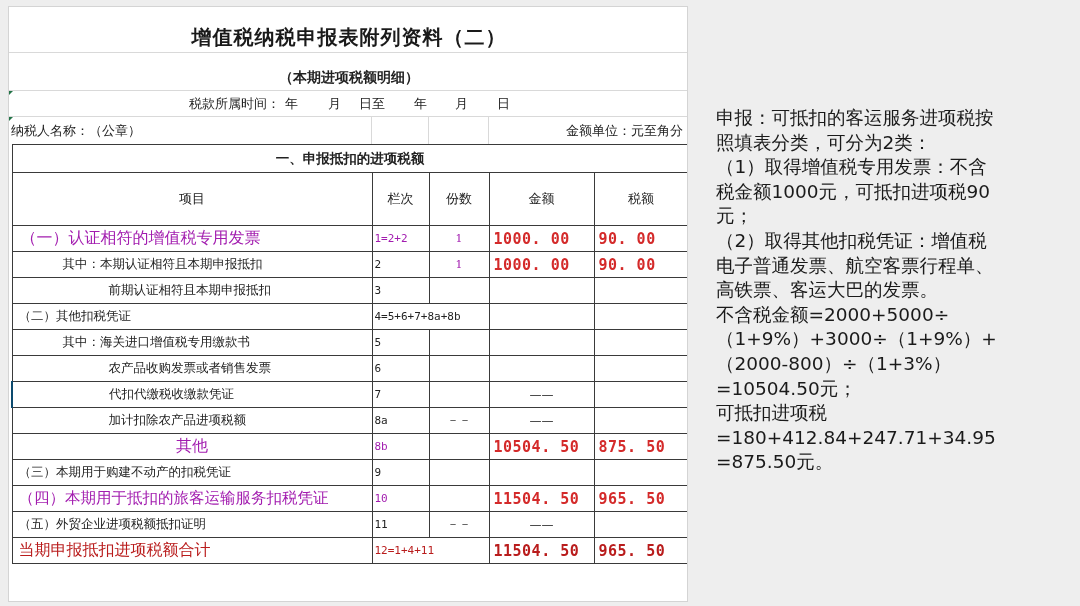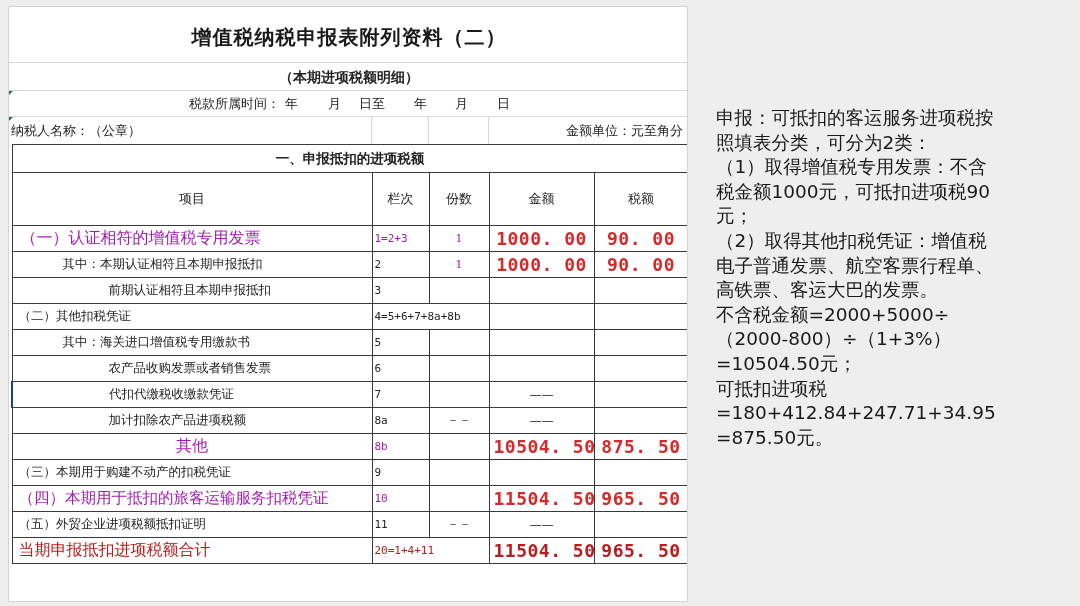--- a/index.html
+++ b/index.html
@@ -14,21 +14,21 @@
     position: absolute; left: 8px; top: 6px; width: 680px; height: 596px;
     background: #ffffff;
     border: 1px solid #d4d4d4;
     overflow: hidden;
   }
   .row-plain {
     position: absolute; left: 0; width: 680px;
     border-bottom: 1px solid #d9d9d9;
   }
   .title {
-    top: 0; height: 56px;
+    top: 0; height: 46px;
     font-size: 20px; font-weight: bold; text-align: center; line-height: 60px;
     color: #1a1a1a; letter-spacing: 1px;
   }
   .subtitle {
     top: 56px; height: 28px;
     font-size: 14px; font-weight: bold; text-align: center; line-height: 28px;
   }
   .period {
     top: 84px; height: 26px; font-size: 13px; line-height: 26px;
   }
@@ -49,21 +49,21 @@
   }
   table.form td {
     border: 1.5px solid #3a3a3a;
     height: 26px; padding: 0 4px;
     white-space: nowrap; overflow: hidden;
   }
   table.form td.sec { text-align: center; font-weight: bold; font-size: 13.5px; height: 28px; }
   table.form tr.hdr td { height: 53px; text-align: center; font-size: 13px; }
   .c-code { font-size: 11px; font-family: "DejaVu Sans Mono", "Liberation Mono", monospace; padding-left: 2px !important; }
   .c-cnt { text-align: center; font-size: 11px; font-family: "DejaVu Serif", serif; }
-  .c-amt { text-align: center; font-family: "DejaVu Sans Mono", "Liberation Mono", monospace; font-size: 18px; font-weight: bold; letter-spacing: 0.5px; }
+  .c-amt { text-align: left; font-family: "DejaVu Sans Mono", "Liberation Mono", monospace; font-size: 15px; font-weight: bold; letter-spacing: 0.5px; }
   .indent1 { padding-left: 50px !important; }
   .indent2 { padding-left: 96px !important; }
   .big { font-size: 16px !important; }
   .center { text-align: center; }
   .red { color: #a21caf; }
   .red-amt { color: #d42a2a; }
   .blue { color: #b91c1c; }
   .dash { text-align: center; font-size: 12px; color: #333; }
 
   .green-marker {
@@ -117,21 +117,21 @@
     <tr class="hdr">
       <td>项目</td>
       <td>栏次</td>
       <td>份数</td>
       <td>金额</td>
       <td>税额</td>
     </tr>
 
     <tr>
       <td class="red big" style="padding-left:8px">（一）认证相符的增值税专用发票</td>
-      <td class="c-code red">1=2+3</td>
+      <td class="c-code red">1=2+2</td>
       <td class="c-cnt red">1</td>
       <td class="c-amt red-amt">1000. 00</td>
       <td class="c-amt red-amt">90. 00</td>
     </tr>
 
     <tr>
       <td class="indent1">其中：本期认证相符且本期申报抵扣</td>
       <td class="c-code">2</td>
       <td class="c-cnt red">1</td>
       <td class="c-amt red-amt">1000. 00</td>
@@ -212,36 +212,37 @@
     <tr>
       <td style="padding-left:6px">（五）外贸企业进项税额抵扣证明</td>
       <td class="c-code">11</td>
       <td class="dash">－－</td>
       <td class="dash">——</td>
       <td class="c-amt"></td>
     </tr>
 
     <tr>
       <td class="blue big" style="padding-left:6px">当期申报抵扣进项税额合计</td>
-      <td class="c-code blue" colspan="2">20=1+4+11</td>
+      <td class="c-code blue" colspan="2">12=1+4+11</td>
       <td class="c-amt blue">11504. 50</td>
       <td class="c-amt blue">965. 50</td>
     </tr>
   </tbody>
     </table>
 </div>
 
 <div class="notes">
   <div>申报：可抵扣的客运服务进项税按</div>
   <div>照填表分类，可分为2类：</div>
   <div>（1）取得增值税专用发票：不含</div>
   <div>税金额1000元，可抵扣进项税90</div>
   <div>元；</div>
   <div>（2）取得其他扣税凭证：增值税</div>
   <div>电子普通发票、航空客票行程单、</div>
   <div>高铁票、客运大巴的发票。</div>
   <div>不含税金额=2000+5000÷</div>
+  <div>（1+9%）+3000÷（1+9%）+</div>
   <div>（2000-800）÷（1+3%）</div>
   <div>=10504.50元；</div>
   <div>可抵扣进项税</div>
   <div>=180+412.84+247.71+34.95</div>
   <div>=875.50元。</div>
 </div>
 
 </body></html>

